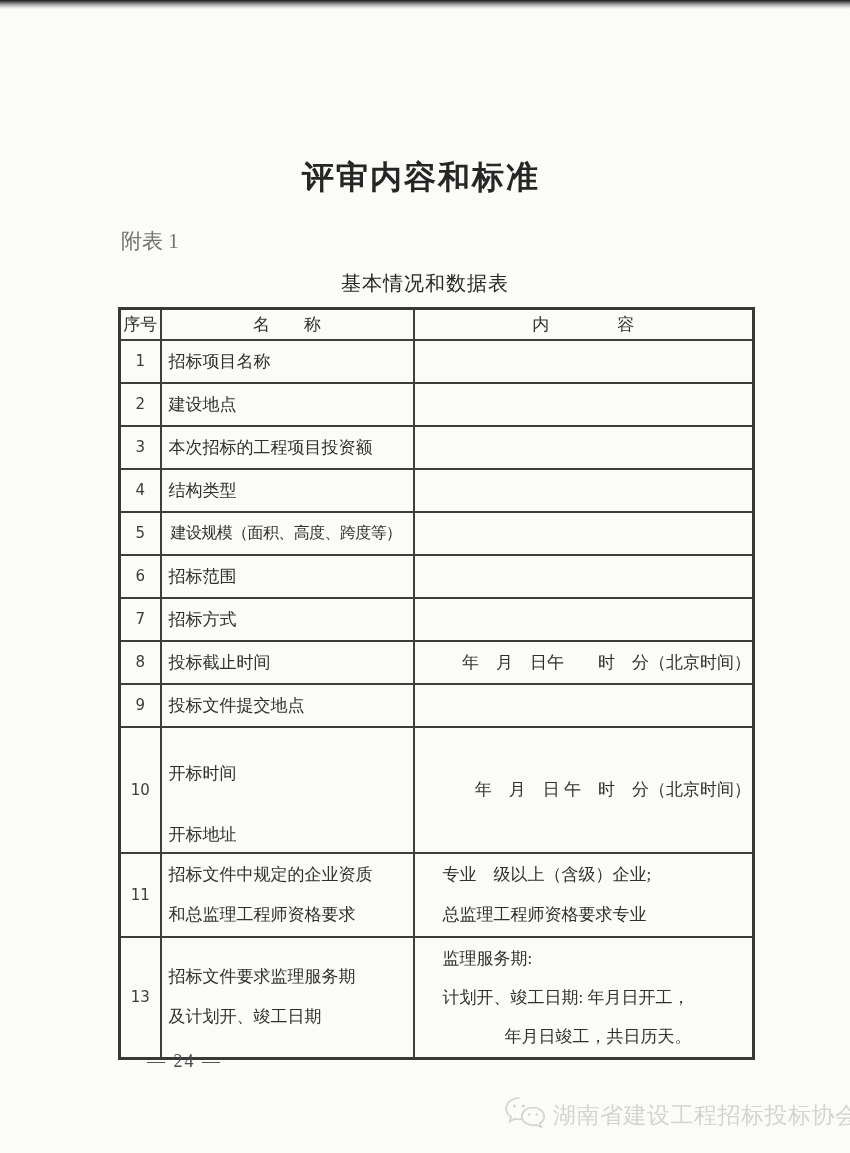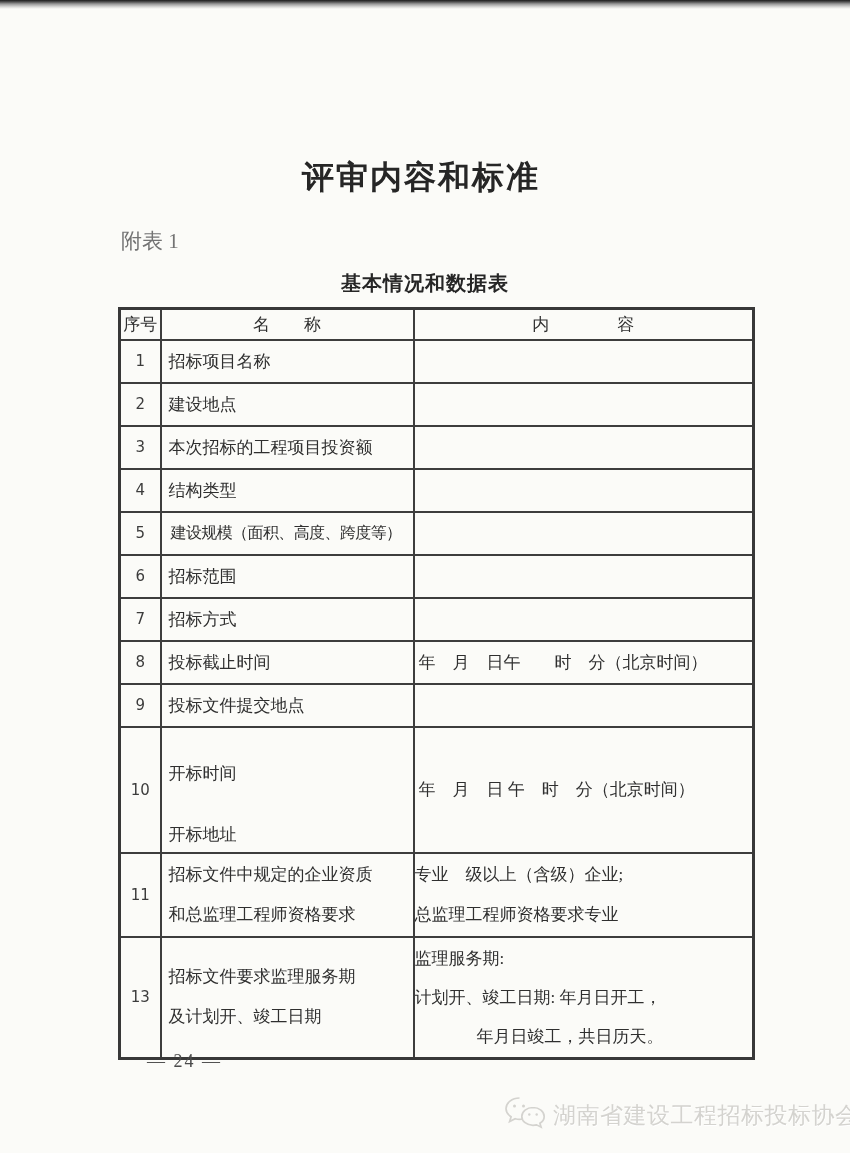--- a/index.html
+++ b/index.html
@@ -19,21 +19,21 @@
     position:absolute; top:156px; left:0; width:842px;
     text-align:center; font-size:32px; font-weight:bold; letter-spacing:2px;
     color:#262626;
   }
   .appendix-label {
     position:absolute; top:227px; left:121px;
     font-size:21px; color:#737373;
   }
   .table-title {
     position:absolute; top:270px; left:0; width:850px;
-    text-align:center; font-size:20px; font-weight:bold; letter-spacing:1px;
+    text-align:center; font-size:20px; font-weight:normal; letter-spacing:1px;
     color:#262626;
   }
   table.main {
     position:absolute; top:307px; left:118px;
     border-collapse:collapse; table-layout:fixed;
     border:3px solid #383838;
   }
   table.main td, table.main th {
     border:2px solid #3d3d3d;
     vertical-align:middle;
@@ -49,22 +49,22 @@
   tr.rh-12 { height:43px; }
   tr.rh-13 { height:119px; }
   th { font-weight:normal; font-size:17px; color:#2f2f2f; }
   .no-cell {
     text-align:center;
     font-family:"DejaVu Sans","Liberation Sans",sans-serif;
     font-size:15px; color:#3c3c3c;
   }
   .name-cell { padding-left:7px; font-size:17px; white-space:nowrap; }
   .name-cell.tight { font-size:16px; letter-spacing:-0.6px; padding-left:9px; }
-  .content-cell { font-size:17px; padding-left:0; }
-  .content-center { text-align:left; padding-left:4px; }
+  .content-cell { font-size:17px; padding-left:28px; }
+  .content-center { text-align:right; padding-left:4px; }
   .lines-2 div { line-height:33px;margin-top:28px; }
   .lines-wide div { line-height:40px; }
   .lines-3 div { line-height:39px; }
   .indent-line { padding-left:62px; }
   .page-number {
     position:absolute; top:1051px; left:147px;
     font-size:18px; color:#4b4b4b; letter-spacing:2px;
   }
   .watermark {
     position:absolute; top:1094px; left:503px;

